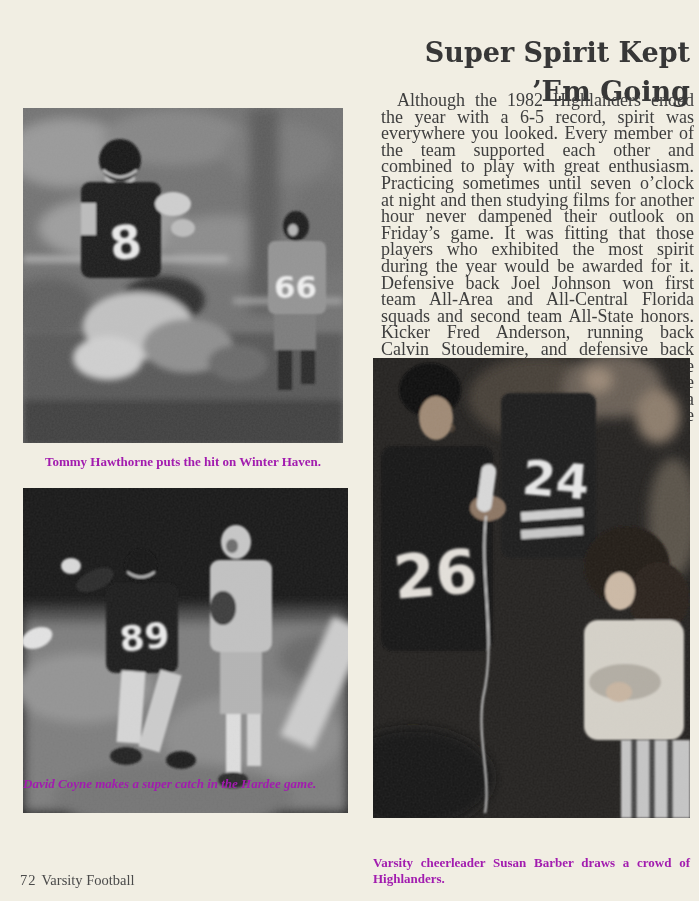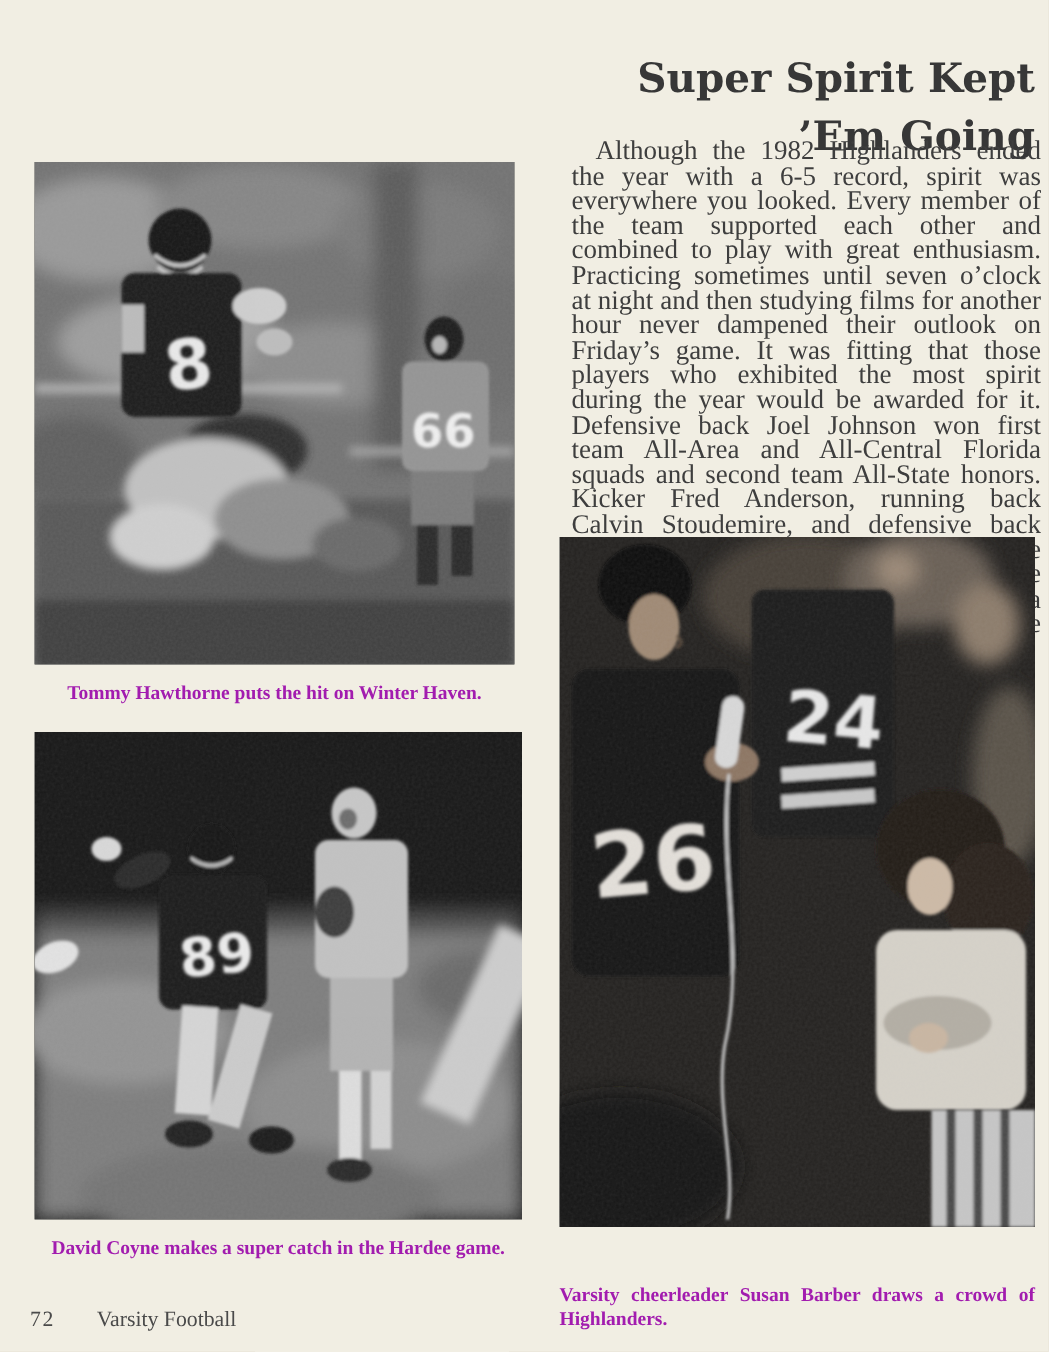--- a/index.html
+++ b/index.html
@@ -36,26 +36,26 @@
   #photo1{left:23px;top:108px;width:320px;height:335px;}
   #photo2{left:23px;top:488px;width:325px;height:325px;}
   #photo3{left:373px;top:358px;width:317px;height:460px;}
   .caption{
     position:absolute;
     font-weight:bold;
     font-size:13px;line-height:15.5px;
     color:#a21caf;
   }
   #caption1{left:23px;top:454px;width:320px;text-align:center;}
-  #caption2{left:23px;top:824px;width:325px;text-align:center;}
+  #caption2{left:23px;top:776px;width:325px;text-align:left;font-style:italic;}
   #caption3{left:373px;top:855px;width:317px;text-align:justify;}
   .footer{
     position:absolute;left:20px;top:872px;
     font-size:14.5px;color:#4a4a4a;
-    display:flex;gap:28px;align-items:baseline;
+    display:flex;gap:5px;align-items:baseline;
   }
   .pnum{letter-spacing:1px;}
 </style>
 </head>
 <body>
 
 <div class="page">
 
   <div class="title">
     <div>Super Spirit Kept</div>

